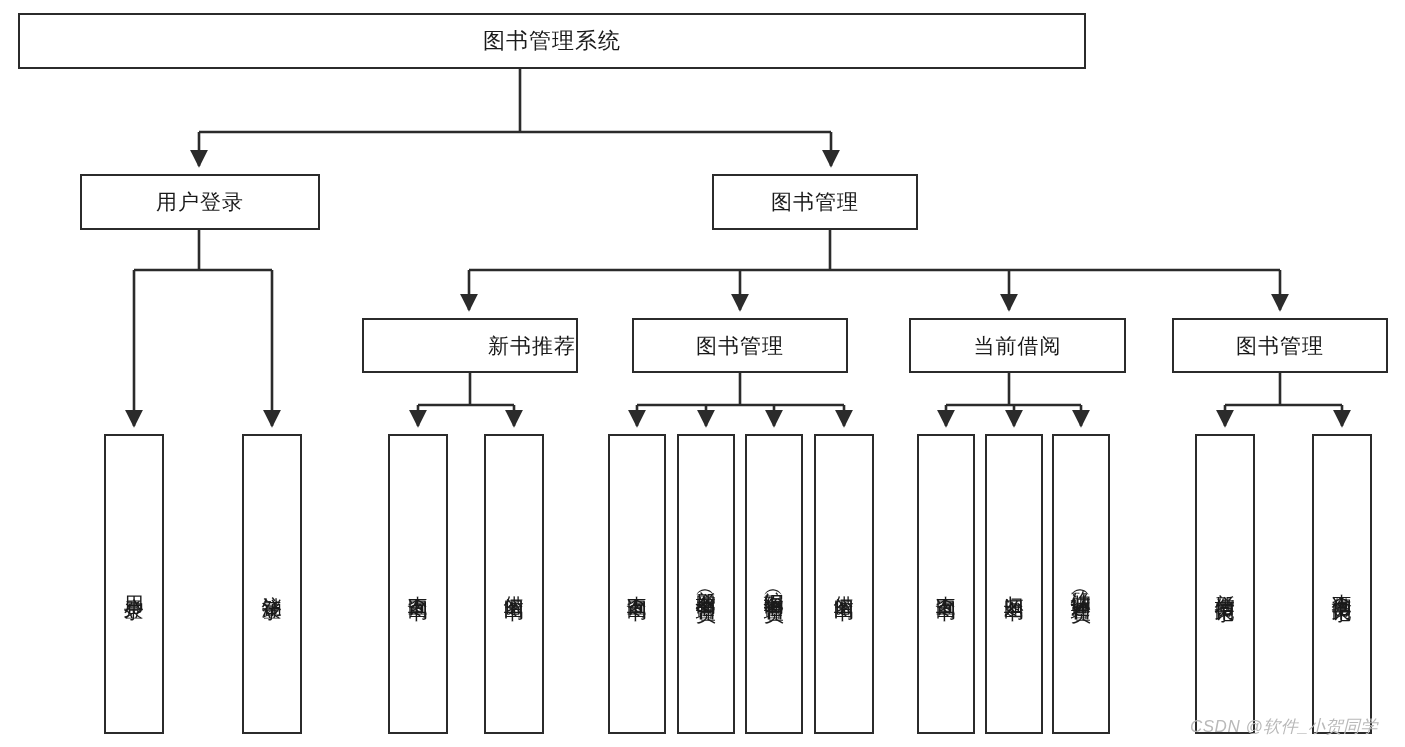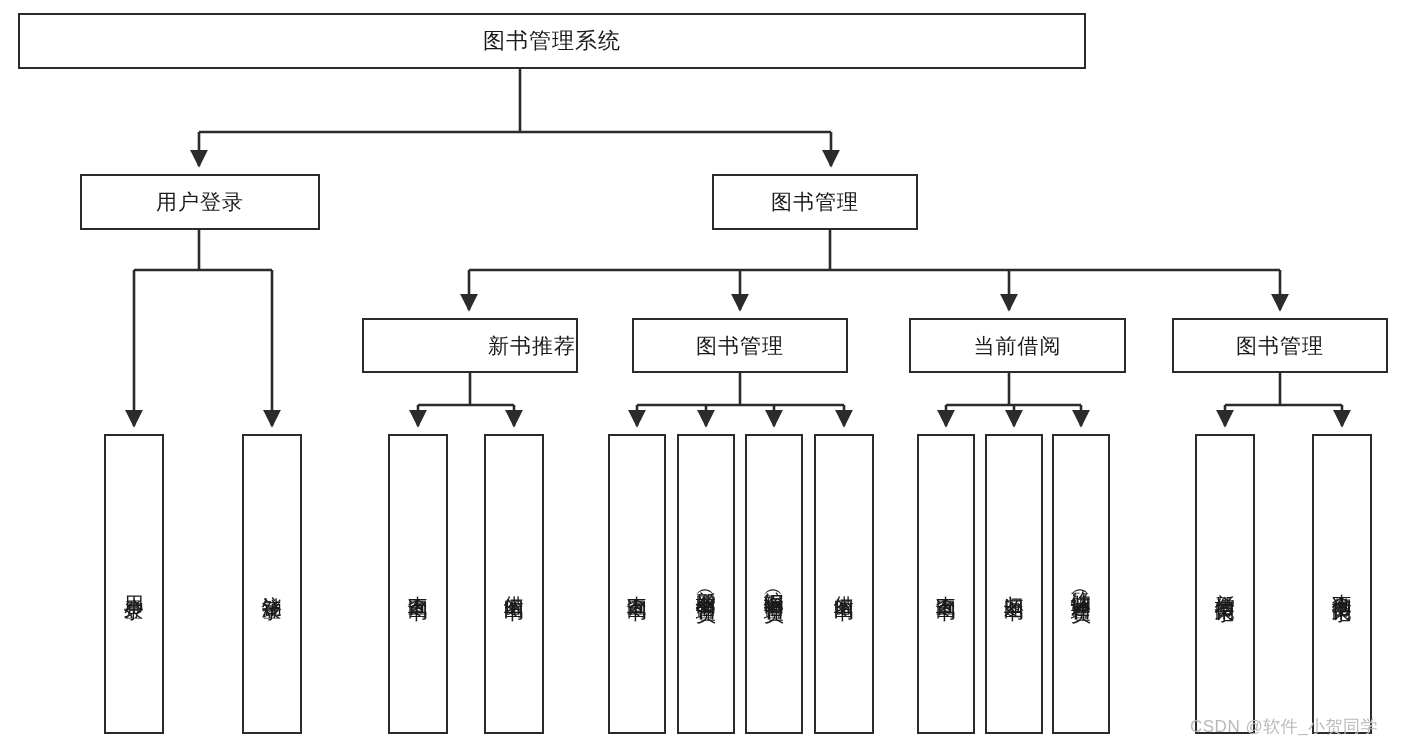--- a/index.html
+++ b/index.html
@@ -55,20 +55,21 @@
     display: block;
     max-height: 100%;
   }
   .watermark {
     position: absolute;
     font-size: 17px;
     color: #b9b9b9;
     white-space: nowrap;
     letter-spacing: 0.5px;
     pointer-events: none;
+    font-style: italic;
   }
 </style>
 </head>
 <body>
 
 <div id="canvas">
 
   <svg id="edges" viewBox="0 0 1405 747" xmlns="http://www.w3.org/2000/svg">
     <defs>
       <marker id="arrow" viewBox="0 0 10 10" refX="9" refY="5" markerWidth="7" markerHeight="7" orient="auto-start-reverse">

